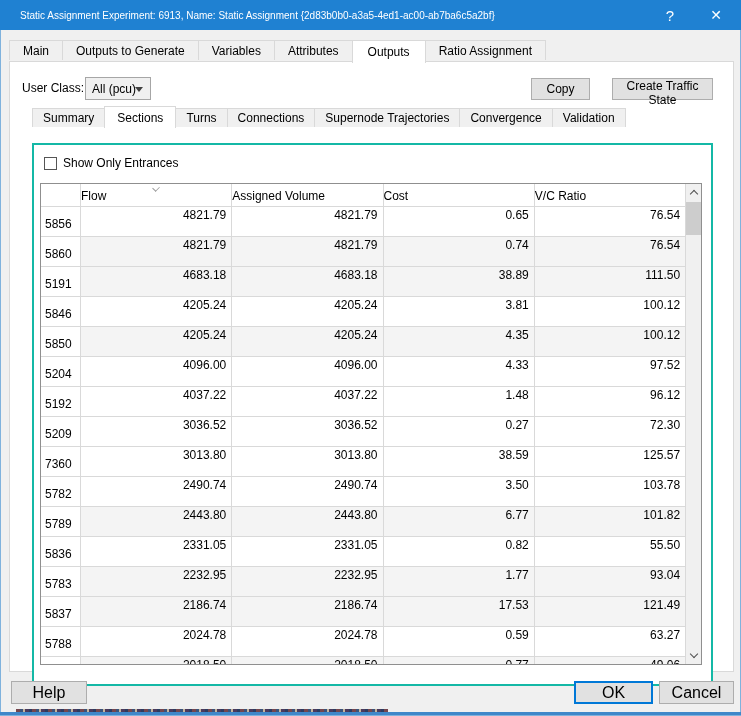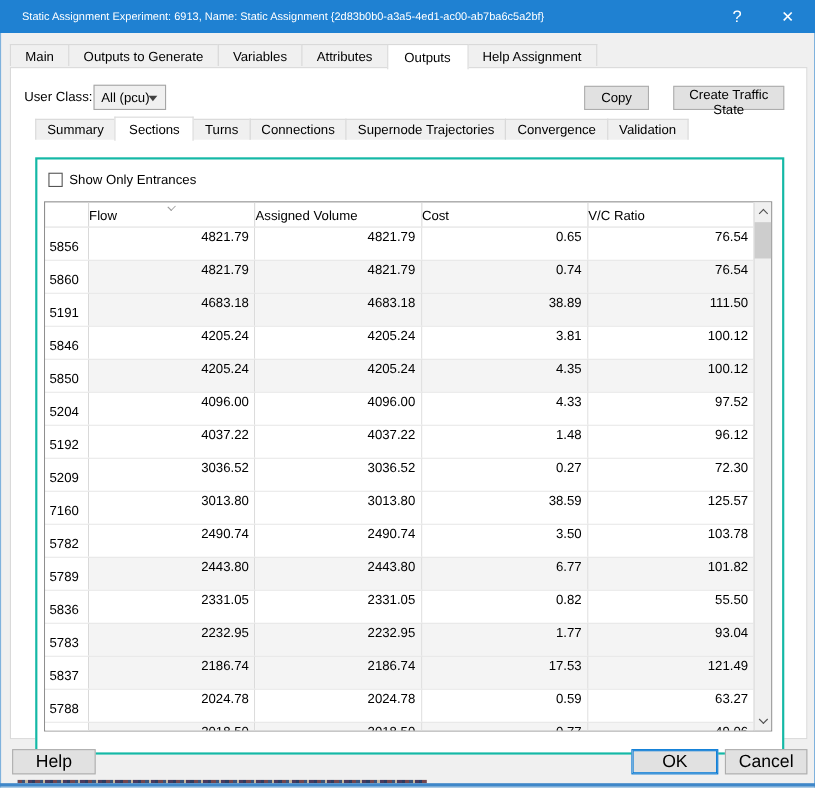--- a/index.html
+++ b/index.html
@@ -99,21 +99,21 @@
     <div class="tb-btn help">?</div>
     <div class="tb-btn close">✕</div>
   </div>
 
   <div class="main-tabs" id="main-tabs">
       <div class="tab">Main</div>
       <div class="tab">Outputs to Generate</div>
       <div class="tab">Variables</div>
       <div class="tab">Attributes</div>
       <div class="tab selected">Outputs</div>
-      <div class="tab">Help Assignment</div>
+      <div class="tab">Ratio Assignment</div>
     </div>
 
   <div class="page">
 
     <span class="uc-label">User Class:</span>
     <div class="combo">
       <span>All (pcu)</span>
       <span class="combo-arrow"></span>
     </div>
     <button class="btn copy">Copy</button>
@@ -204,21 +204,21 @@
               <div class="cell">96.12</div>
             </div>
             <div class="trow">
               <div class="rowhead">5209</div>
               <div class="cell">3036.52</div>
               <div class="cell">3036.52</div>
               <div class="cell">0.27</div>
               <div class="cell">72.30</div>
             </div>
             <div class="trow">
-              <div class="rowhead">7160</div>
+              <div class="rowhead">7360</div>
               <div class="cell">3013.80</div>
               <div class="cell">3013.80</div>
               <div class="cell">38.59</div>
               <div class="cell">125.57</div>
             </div>
             <div class="trow">
               <div class="rowhead">5782</div>
               <div class="cell">2490.74</div>
               <div class="cell">2490.74</div>
               <div class="cell">3.50</div>

